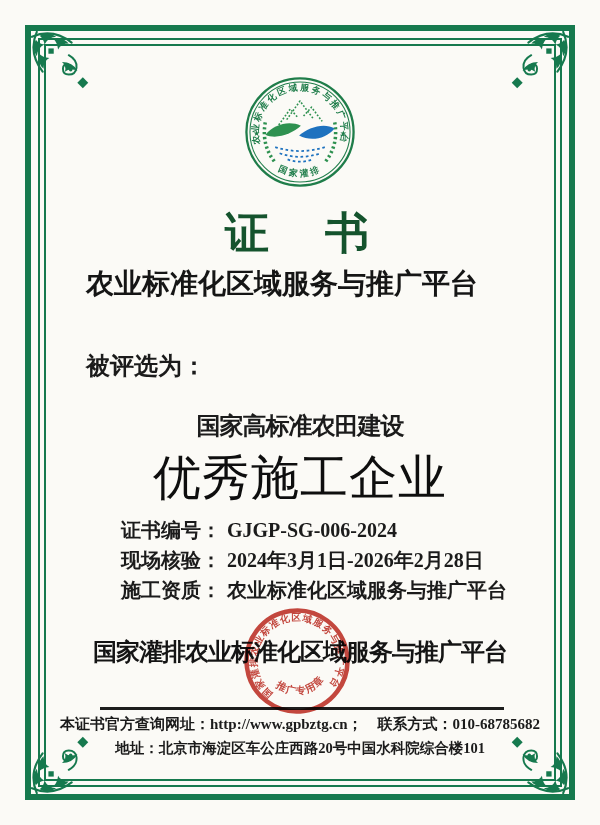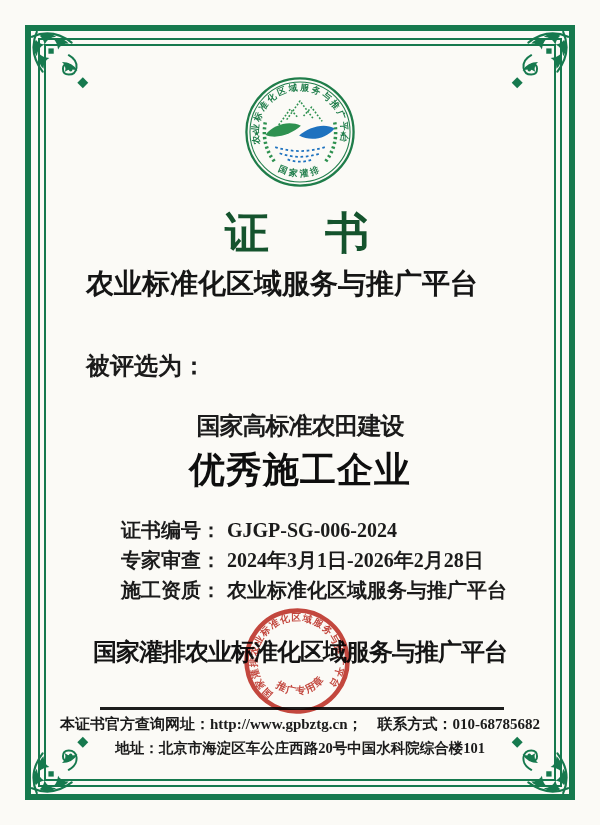--- a/index.html
+++ b/index.html
@@ -21,21 +21,21 @@
   
   .abs{position:absolute;}
   .center{left:0;right:0;text-align:center;}
   .logo{left:238px;top:70px;width:124px;height:124px;}
   .title{top:204px;font-size:44px;font-weight:bold;letter-spacing:6px;color:#14532d;}
   .company{left:86px;top:265px;font-size:28px;font-weight:bold;
            font-family:"Liberation Sans","DejaVu Sans",sans-serif;color:#151515;}
   .body1{left:124px;top:308px;font-size:24px;font-weight:bold;letter-spacing:-0.5px;}
   .body2{left:86px;top:350px;font-size:24px;font-weight:bold;}
   .category{top:410px;font-size:24px;font-weight:bold;letter-spacing:-1px;text-align:center;}
-  .award{top:446px;font-size:36px;font-weight:bold;letter-spacing:1px;color:#0e0e0e;}
+  .award{top:446px;font-size:48px;font-weight:normal;letter-spacing:1px;color:#0e0e0e;}
   .detail{left:121px;font-size:20px;font-weight:bold;white-space:nowrap;}
   .d1{top:517px;} .d2{top:547px;} .d3{top:577px;}
   .detail .lbl{margin-right:6px;}
   .issuer{top:636px;font-size:24px;font-weight:bold;letter-spacing:-1px;color:#141414;}
   .sep{left:100px;right:96px;top:707px;height:3px;background:#1d1d1d;}
   .footer1{top:715px;font-size:15px;font-weight:bold;}
   .footer2{top:739px;font-size:14.5px;font-weight:bold;}
   .seal{left:242px;top:606px;width:110px;height:110px;transform:rotate(-8deg);
         opacity:.93;mix-blend-mode:multiply;}
 </style>
@@ -120,21 +120,21 @@
   <div class="abs center title">证　书</div>
   <div class="abs company">农业标准化区域服务与推广平台</div>
   <div class="abs body2">被评选为：</div>
   <div class="abs center category">国家高标准农田建设</div>
   <div class="abs center award">优秀施工企业</div>
 
   <div class="abs detail d1">
     <span class="lbl">证书编号：</span><span>GJGP-SG-006-2024</span>
   </div>
   <div class="abs detail d2">
-    <span class="lbl">专家审查：</span><span>2024年3月1日-2026年2月28日</span>
+    <span class="lbl">现场核验：</span><span>2024年3月1日-2026年2月28日</span>
   </div>
   <div class="abs detail d3">
     <span class="lbl">施工资质：</span><span>农业标准化区域服务与推广平台</span>
   </div>
 
   <div class="abs center issuer">国家灌排农业标准化区域服务与推广平台</div>
   <div class="abs sep"></div>
   <div class="abs center footer1">本证书官方查询网址：http://www.gpbztg.cn；　联系方式：010-68785682</div>
   <div class="abs center footer2">地址：北京市海淀区车公庄西路20号中国水科院综合楼101</div>
 

